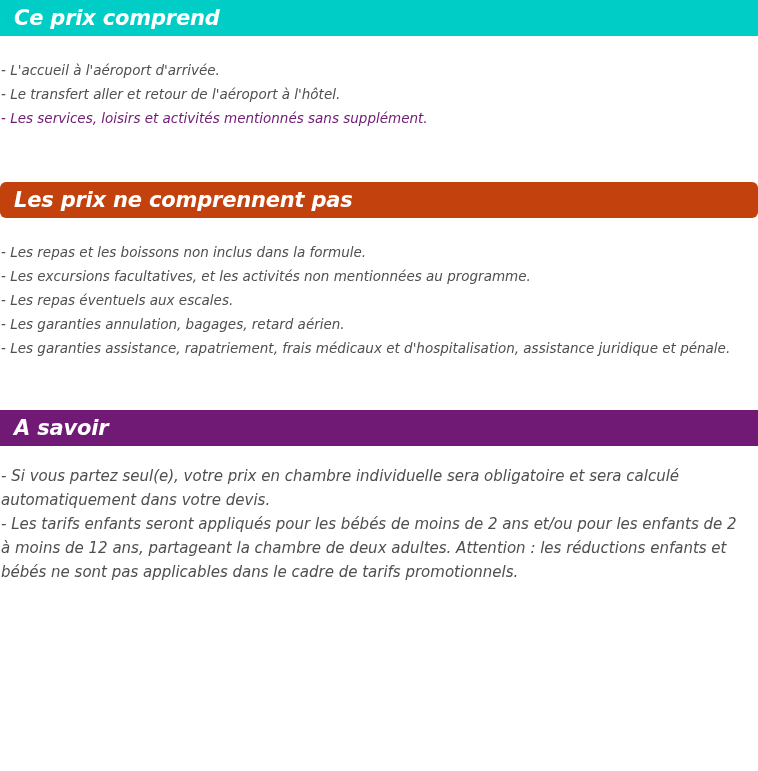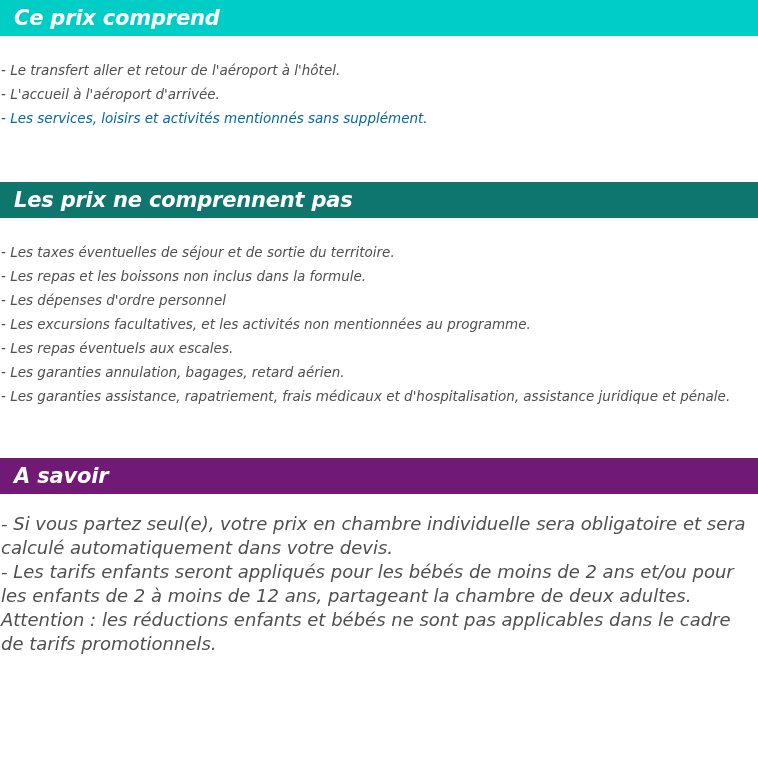--- a/index.html
+++ b/index.html
@@ -52,21 +52,21 @@
     font-style: italic;
     font-size: 13.5px;
     line-height: 24px;
     white-space: nowrap;
     padding-left: 1px;
   }
   .para {
     color: #4f4f4f;
     font-family: "DejaVu Sans", sans-serif;
     font-style: italic;
-    font-size: 18px;
+    font-size: 15px;
     line-height: 24px;
     padding-left: 1px;
     padding-right: 8px;
     text-align: left;
   }
 
   
   .gap-after-header-1 { height: 22px; }
   .gap-after-header-2 { height: 22px; }
   .gap-after-header-3 { height: 18px; }
@@ -77,35 +77,33 @@
 </head>
 <body style="background: rgb(255, 255, 255);">
 
 <div class="page">
 
   <div class="section-header" style="background: rgb(0, 206, 198);">
     <span class="section-header-title" style="color: rgb(255, 255, 255);">Ce prix comprend</span>
   </div>
   <div class="gap-after-header-1"></div>
   <div class="section-body">
+    <div class="bullet-line" style="color: rgb(79, 79, 79);">- L'accueil à l'aéroport d'arrivée.</div>
     <div class="bullet-line" style="color: rgb(79, 79, 79);">- Le transfert aller et retour de l'aéroport à l'hôtel.</div>
-    <div class="bullet-line" style="color: rgb(79, 79, 79);">- L'accueil à l'aéroport d'arrivée.</div>
-    <div class="bullet-line" style="color: #0369a1;">- Les services, loisirs et activités mentionnés sans supplément.</div>
+    <div class="bullet-line" style="color: #701a75;">- Les services, loisirs et activités mentionnés sans supplément.</div>
   </div>
 
   <div class="gap-before-header-2"></div>
 
-  <div class="section-header" style="background: #0f766e;">
+  <div class="section-header" style="background: #c2410c; border-radius: 6px;">
     <span class="section-header-title" style="color: rgb(255, 255, 255);">Les prix ne comprennent pas</span>
   </div>
   <div class="gap-after-header-2"></div>
   <div class="section-body">
-    <div class="bullet-line" style="color: rgb(79, 79, 79);">- Les taxes éventuelles de séjour et de sortie du territoire.</div>
     <div class="bullet-line" style="color: rgb(79, 79, 79);">- Les repas et les boissons non inclus dans la formule.</div>
-    <div class="bullet-line" style="color: rgb(79, 79, 79);">- Les dépenses d'ordre personnel</div>
     <div class="bullet-line" style="color: rgb(79, 79, 79);">- Les excursions facultatives, et les activités non mentionnées au programme.</div>
     <div class="bullet-line" style="color: rgb(79, 79, 79);">- Les repas éventuels aux escales.</div>
     <div class="bullet-line" style="color: rgb(79, 79, 79);">- Les garanties annulation, bagages, retard aérien.</div>
     <div class="bullet-line" style="color: rgb(79, 79, 79);">- Les garanties assistance, rapatriement, frais médicaux et d'hospitalisation, assistance juridique et pénale.</div>
   </div>
 
   <div class="gap-before-header-3"></div>
 
   <div class="section-header" style="background: #701a75;">
     <span class="section-header-title" style="color: rgb(255, 255, 255);">A savoir</span>

